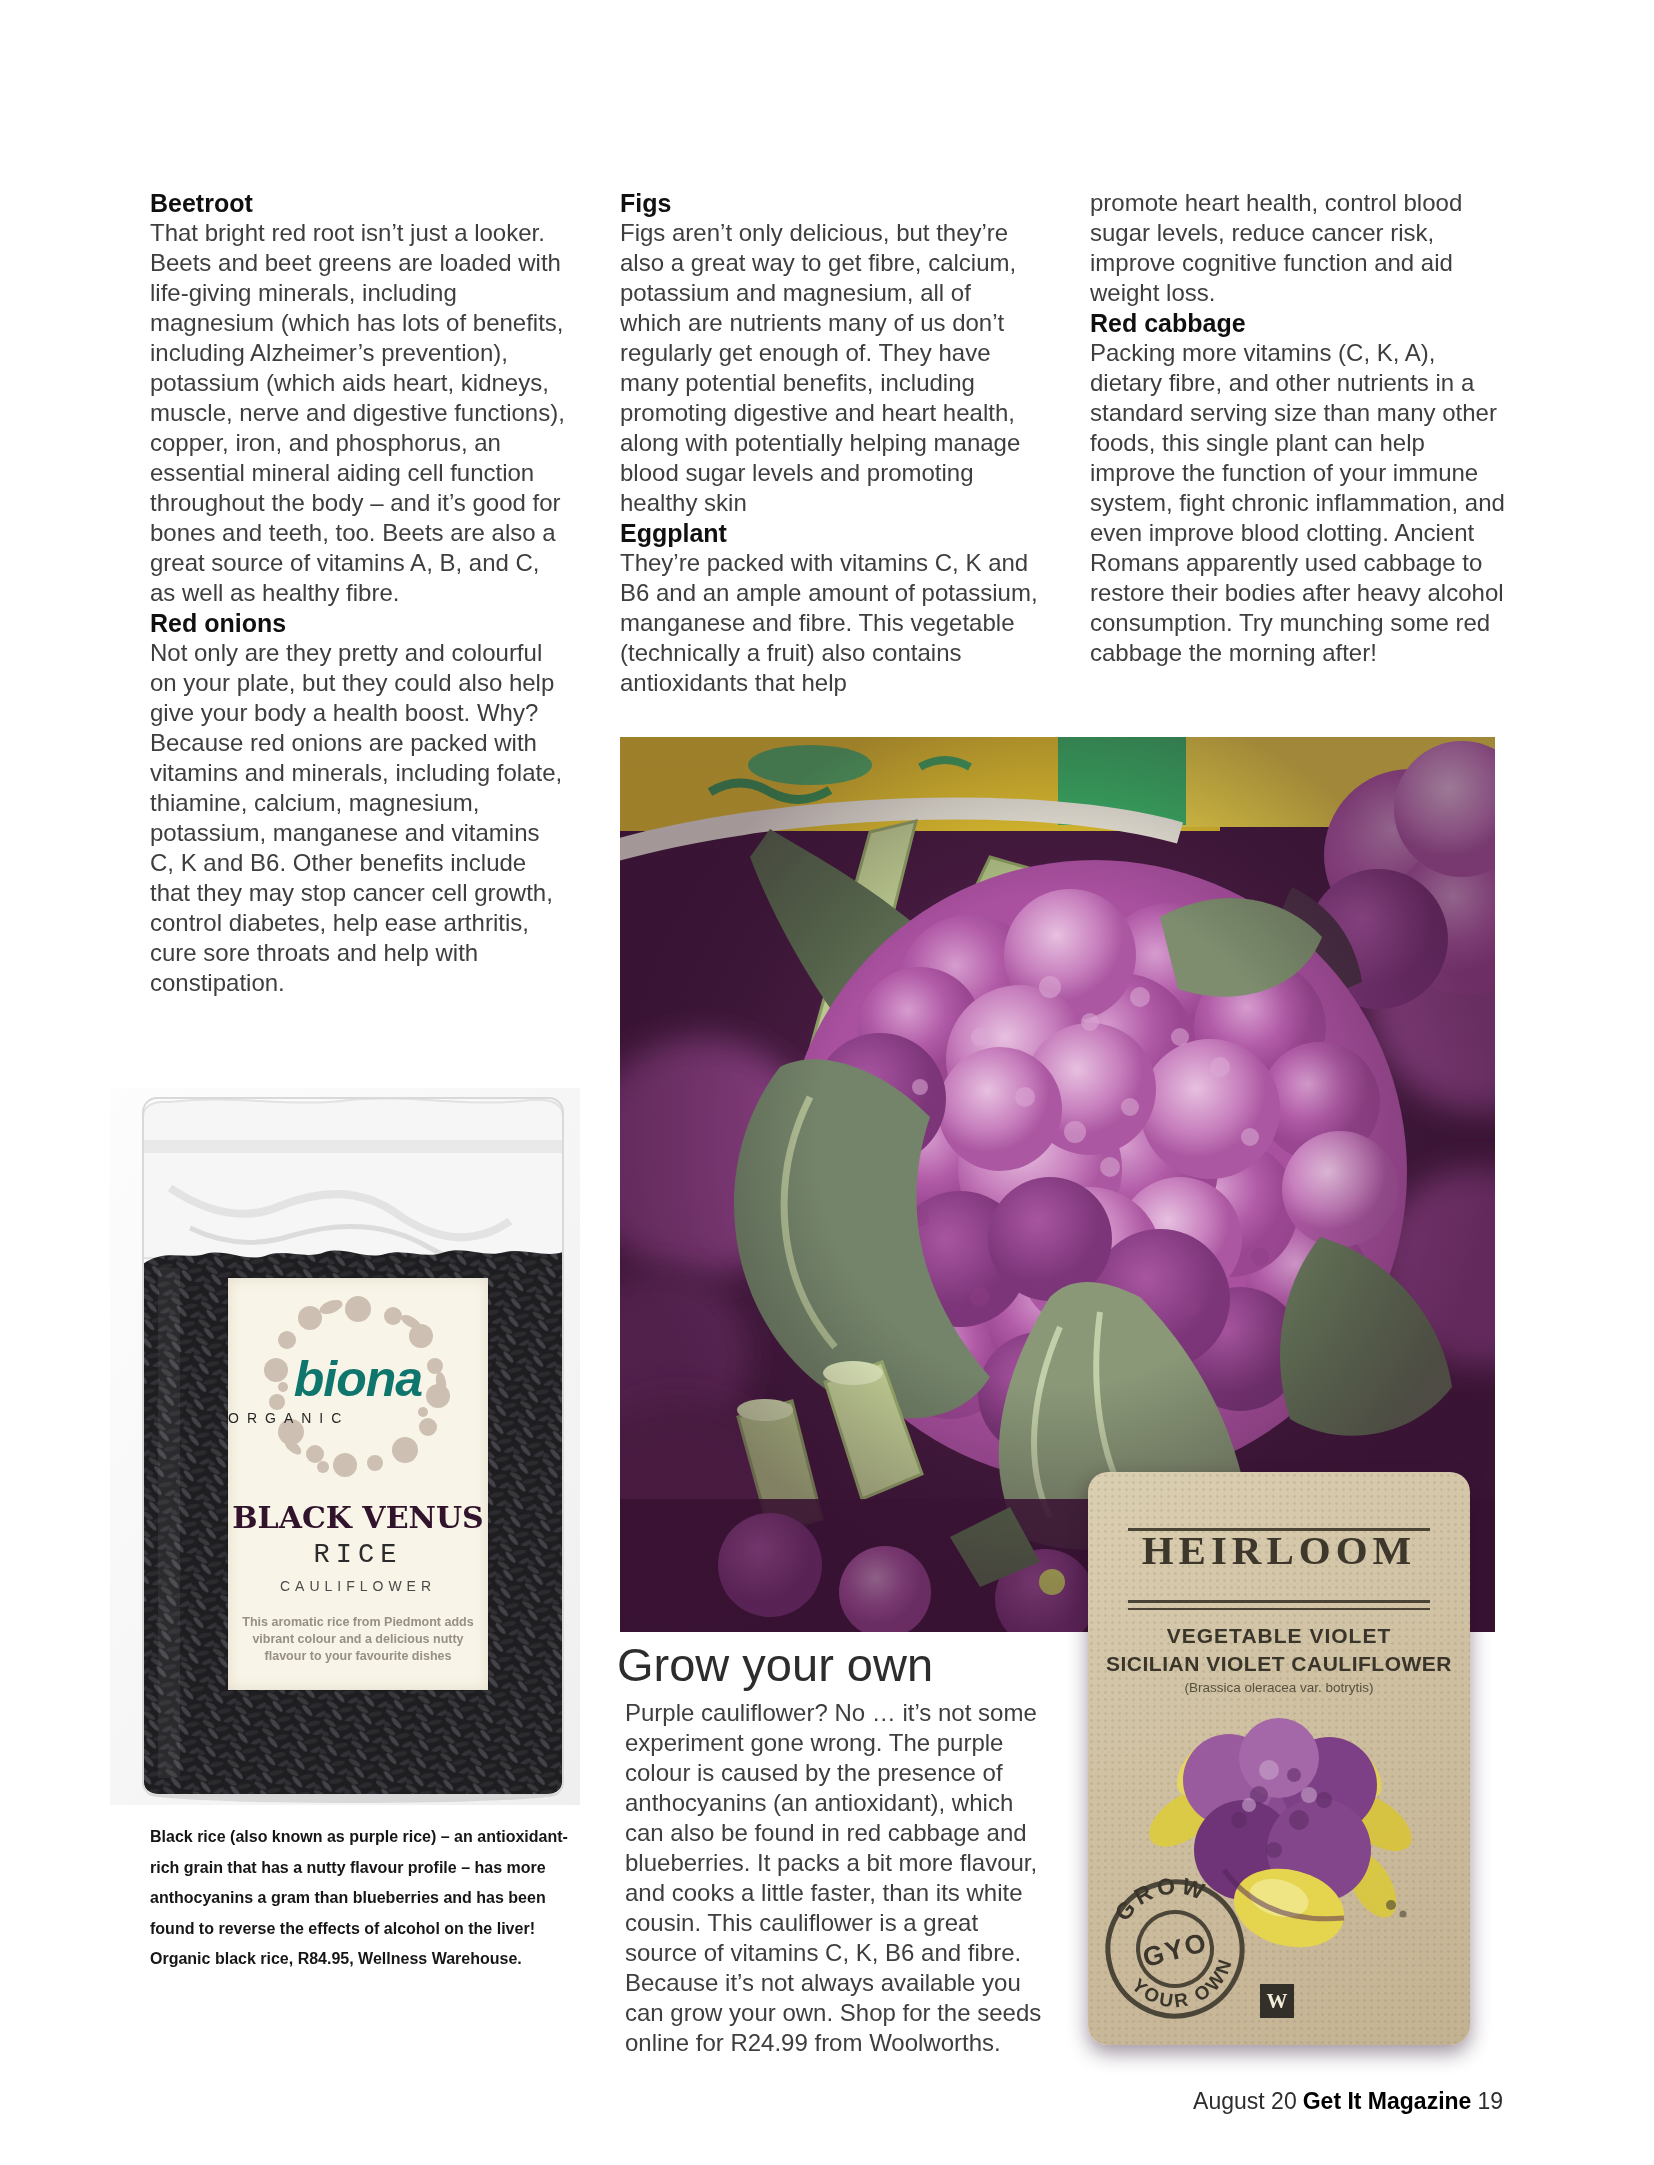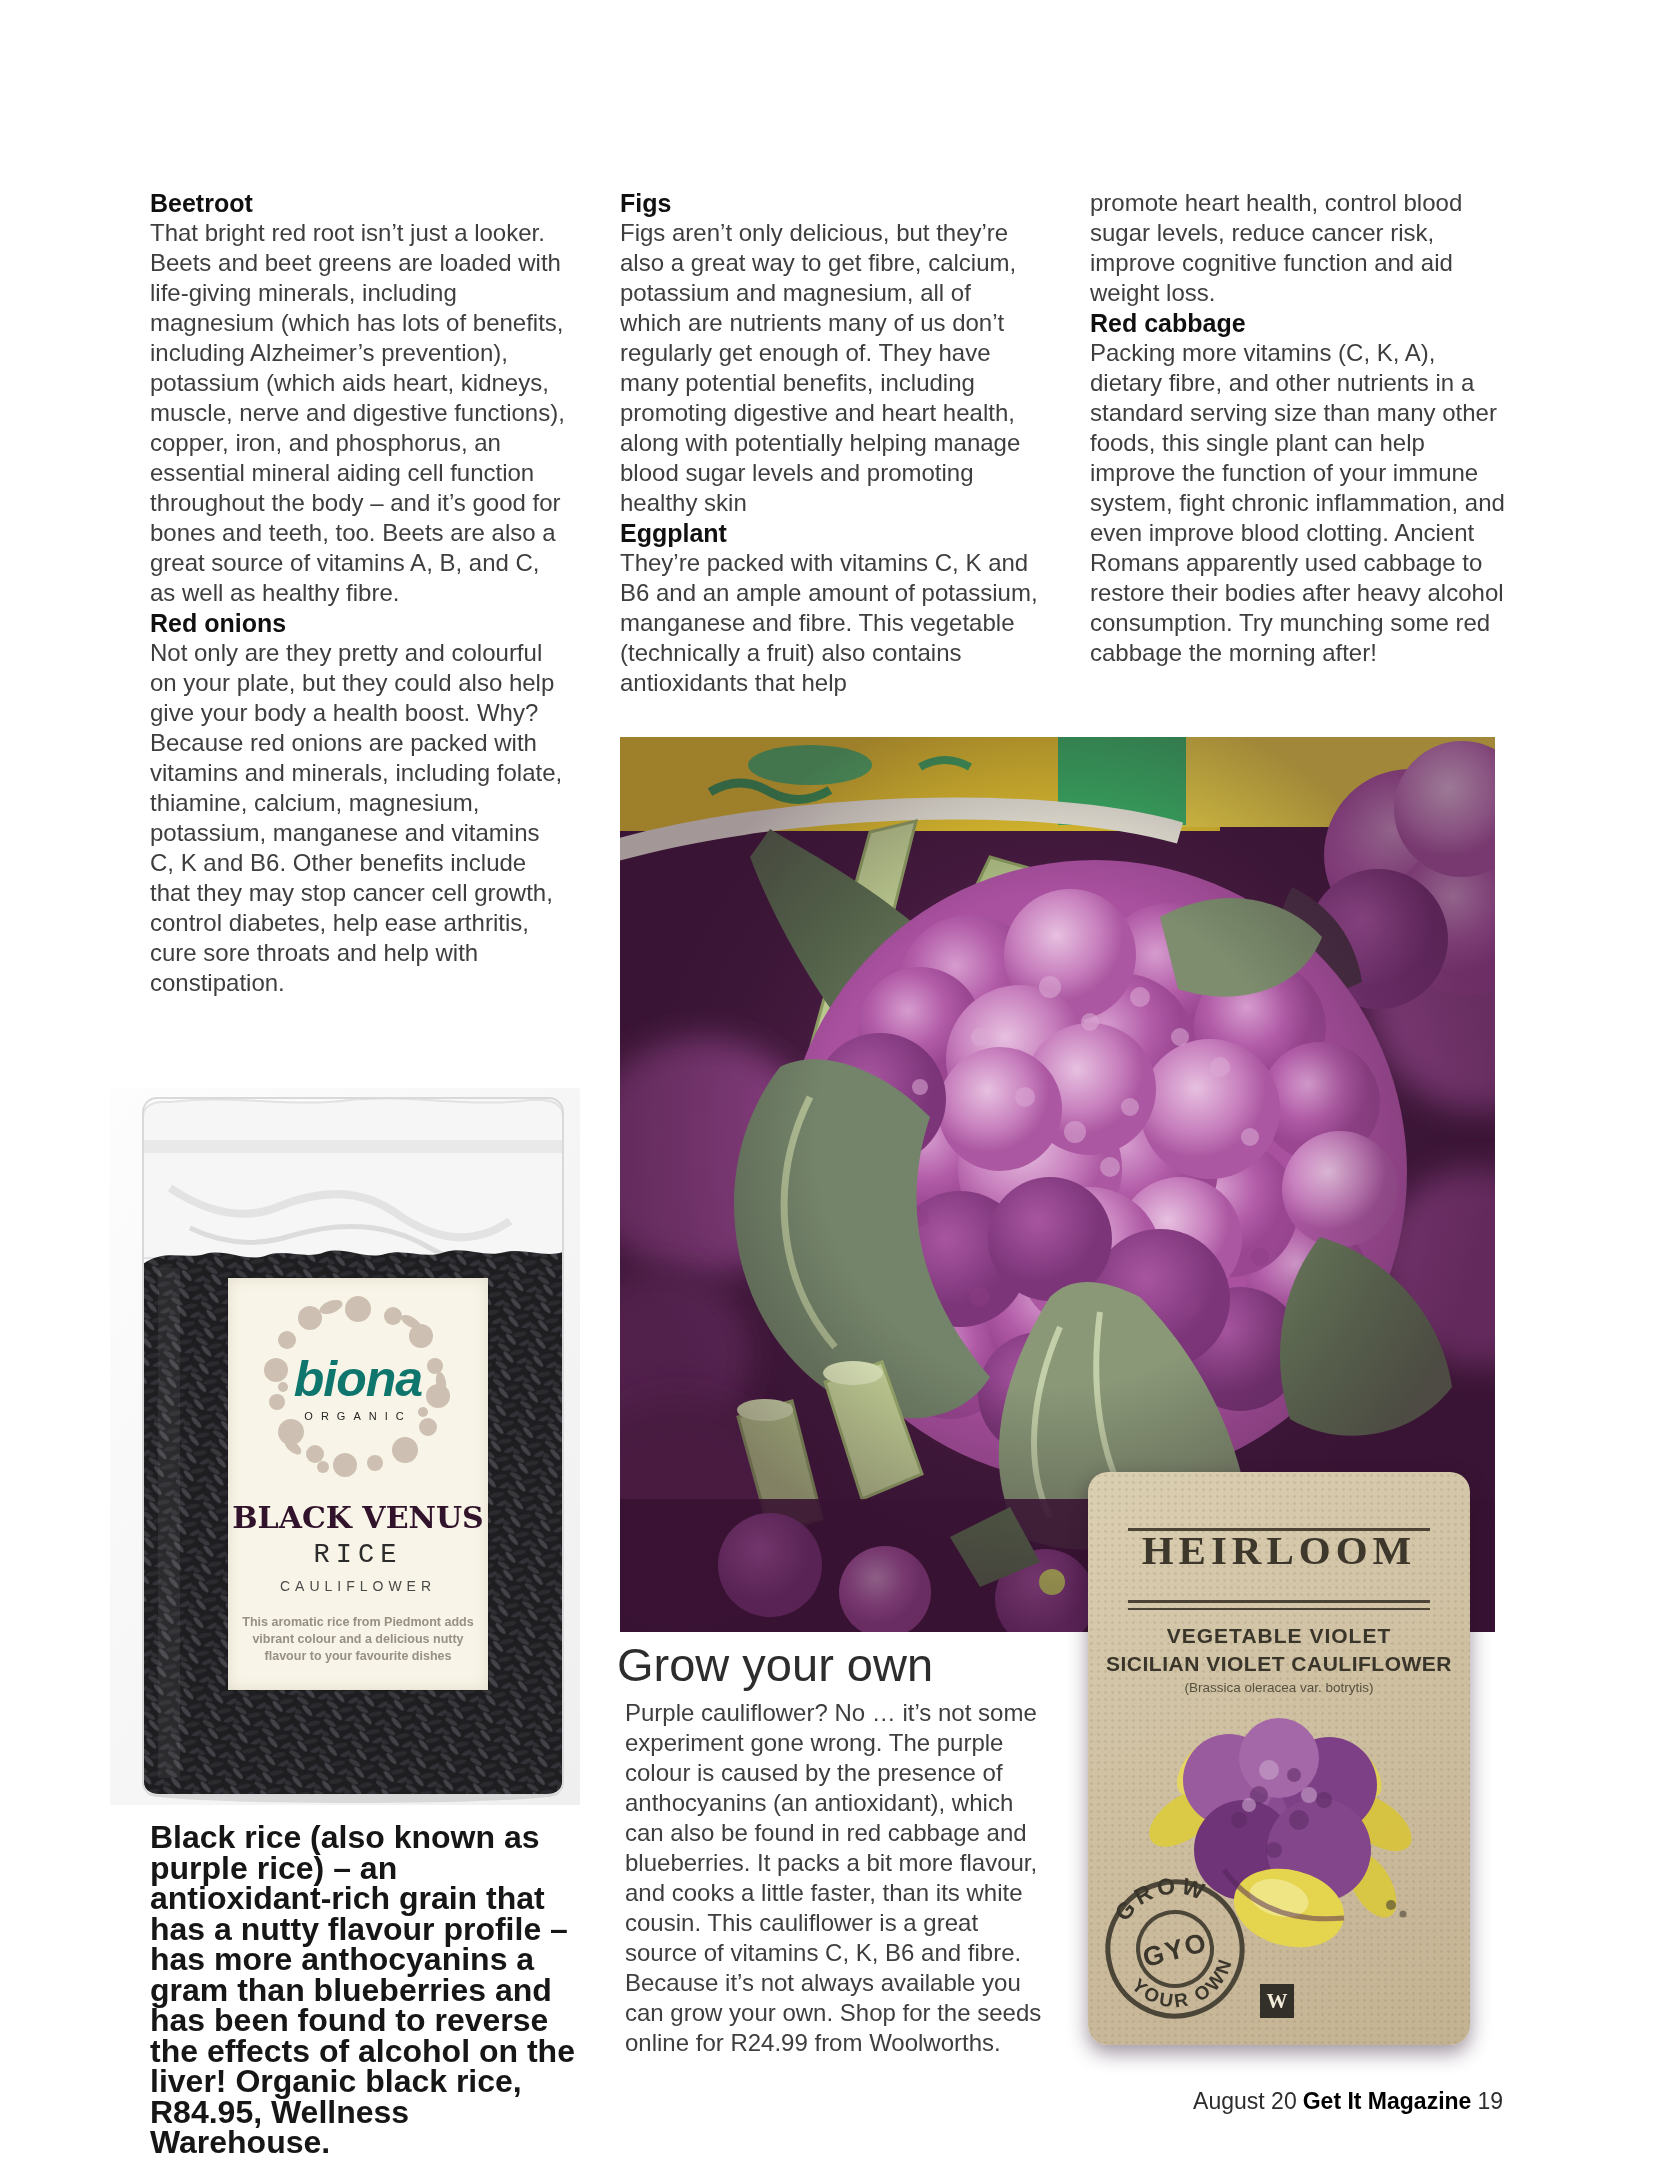--- a/index.html
+++ b/index.html
@@ -13,34 +13,34 @@
   .photo{position:absolute;left:620px;top:737px;width:875px;height:895px;margin:0;}
   .photo svg{display:block;width:100%;height:100%;}
 
   .product{position:absolute;left:110px;top:1088px;width:470px;height:717px;margin:0;}
   .product > svg{position:absolute;left:0;top:0;width:470px;height:717px;}
   .label{position:absolute;left:118px;top:190px;width:260px;height:412px;background:#f8f4e7;
          box-shadow:inset 0 0 14px rgba(120,110,80,.18), 0 0 0 1px rgba(0,0,0,.12);}
   .label .ring{position:absolute;left:35px;top:14px;width:190px;height:190px;}
   .label .brand{position:absolute;left:0;top:72px;width:100%;text-align:center;
         font-size:50px;font-weight:bold;letter-spacing:-1px;color:#0f766e;font-style:italic;}
-  .label .organic{position:absolute;left:0;top:132px;width:100%;text-align:center;
-        font-size:11px;letter-spacing:8px;color:#262626;}
+  .label .organic{position:absolute;left:0;top:132px;width:100%;
+        font-size:14px;letter-spacing:8px;color:#262626;}
   .label .pname{position:absolute;left:0;top:222px;width:100%;text-align:center;
         font-family:"DejaVu Serif",serif;font-weight:bold;font-size:30px;color:#31132b;}
   .label .ptype{position:absolute;left:0;top:262px;width:100%;text-align:center;
         font-family:Liberation Mono, monospace;font-size:27px;letter-spacing:6px;color:#2c2c2c;}
   .label .pgrain{position:absolute;left:0;top:300px;width:100%;text-align:center;
         font-size:14px;letter-spacing:5px;color:#4a4a4a;}
   .label .tag{position:absolute;left:0;width:100%;text-align:center;font-size:12.5px;
         line-height:17px;color:#979083;font-weight:bold;}
   .t1{top:336px;} .t2{top:353px;} .t3{top:370px;}
 
   .caption{position:absolute;left:150px;top:1822px;width:436px;margin:0;
-        font-size:32px;line-height:30.5px;font-weight:bold;color:#161616;}
+        font-size:16px;line-height:30.5px;font-weight:bold;color:#161616;}
 
   .grow{position:absolute;left:617px;top:1640px;width:440px;}
   .grow h2{margin:0 0 8px 0;font-size:47px;line-height:50px;font-weight:300;color:#2d2d2d;}
   .grow p{margin:8px;font-size:24px;line-height:30px;color:#3e3e3e;}
 
   .packet{position:absolute;left:1088px;top:1472px;width:382px;height:573px;border-radius:20px;
         background:
           radial-gradient(rgba(118,102,72,.16) 1px, transparent 1.6px),
           linear-gradient(155deg,#dbcfb2 0%,#cfc0a2 45%,#c3b292 100%);
         background-size:7px 7px,100% 100%;

